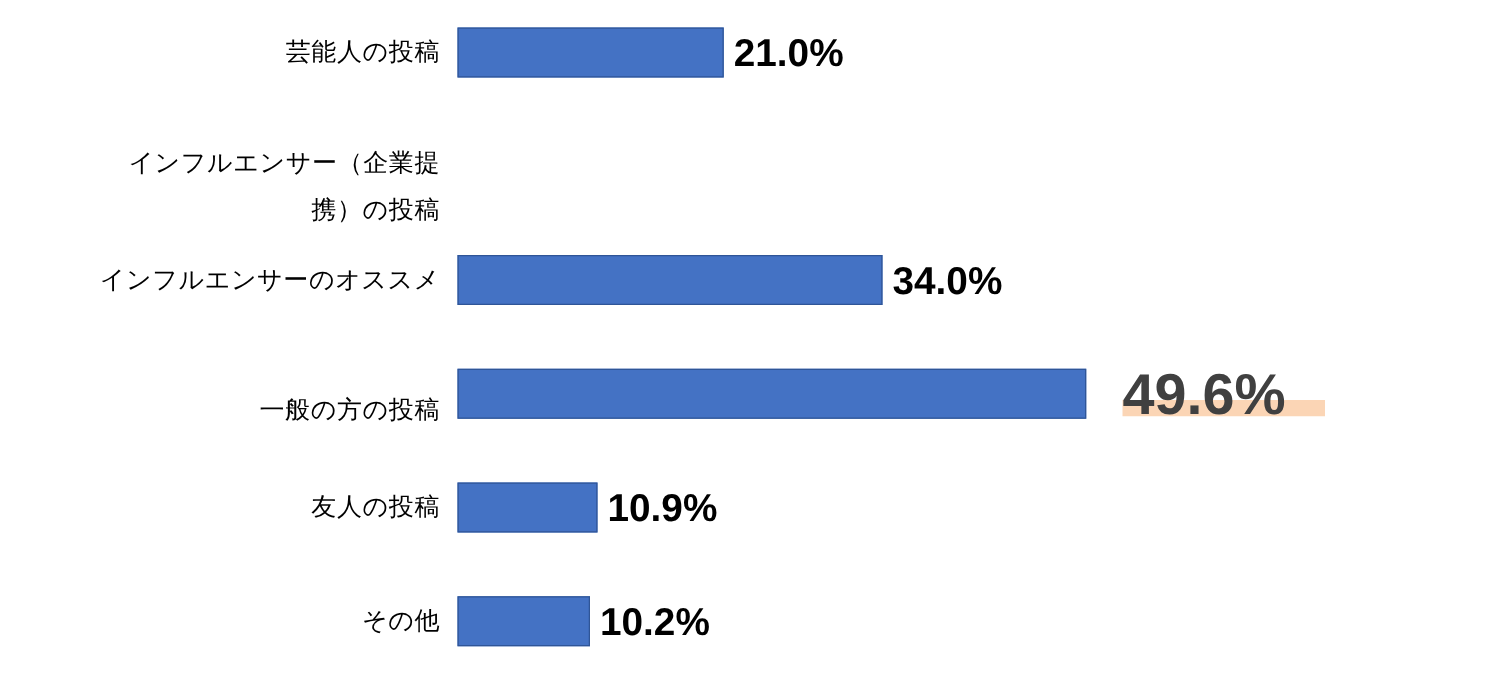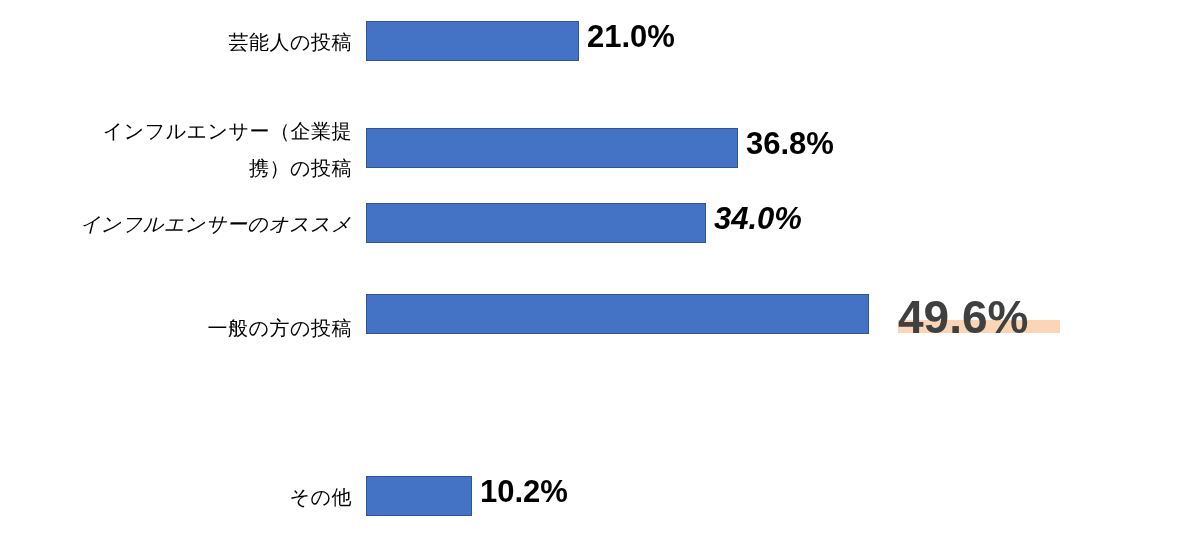--- a/index.html
+++ b/index.html
@@ -43,20 +43,21 @@
   }
   .cat-label.two-line {
     line-height: 37px;
   }
   .bar-track {
     position: absolute;
     left: 366px;
     top: 0;
     height: 42px;
     display: flex;
+    align-items: center;
   }
   .bar-fill {
     height: 40px;
     background: #4472C4;
     border: 1px solid #2F5597;
     box-sizing: border-box;
   }
   .bar-value {
     font-size: 31px;
     font-weight: bold;
@@ -91,44 +92,47 @@
         <div class="bar-fill" style="width: 213px;"></div>
         <div class="bar-value">21.0%</div>
       </div>
     </div>
 
     <div class="bar-row" style="top: 128px;">
       <div class="cat-label two-line" style="top: -15px;">
         <div>インフルエンサー（企業提</div>
         <div>携）の投稿</div>
       </div>
-      <div class="bar-track">
-        <div class="bar-fill" style="width: 372px;"></div>
-        <div class="bar-value">36.8%</div>
-      </div>
     </div>
 
-    <div class="bar-row" style="top: 203px; font-style: italic;">
+    <div class="bar-row" style="top: 203px;">
       <div class="cat-label" style="top: 5px;">インフルエンサーのオススメ</div>
       <div class="bar-track">
         <div class="bar-fill" style="width: 340px;"></div>
         <div class="bar-value">34.0%</div>
       </div>
     </div>
 
     <div class="bar-row" style="top: 294px;">
       <div class="cat-label" style="top: 18px;">一般の方の投稿</div>
       <div class="bar-track">
         <div class="bar-fill" style="width: 503px;"></div>
         <div class="bar-value highlighted">49.6%</div>
       </div>
     </div>
 
     <div class="value-highlight-band" style="left: 898px; top: 320px; width: 162px; height: 13px;"></div>
 
+    <div class="bar-row" style="top: 385px;">
+      <div class="cat-label" style="top: 5px;">友人の投稿</div>
+      <div class="bar-track">
+        <div class="bar-fill" style="width: 112px;"></div>
+        <div class="bar-value">10.9%</div>
+      </div>
+    </div>
 
     <div class="bar-row" style="top: 476px;">
       <div class="cat-label" style="top: 5px;">その他</div>
       <div class="bar-track">
         <div class="bar-fill" style="width: 106px;"></div>
         <div class="bar-value">10.2%</div>
       </div>
     </div>
 
   </div>

